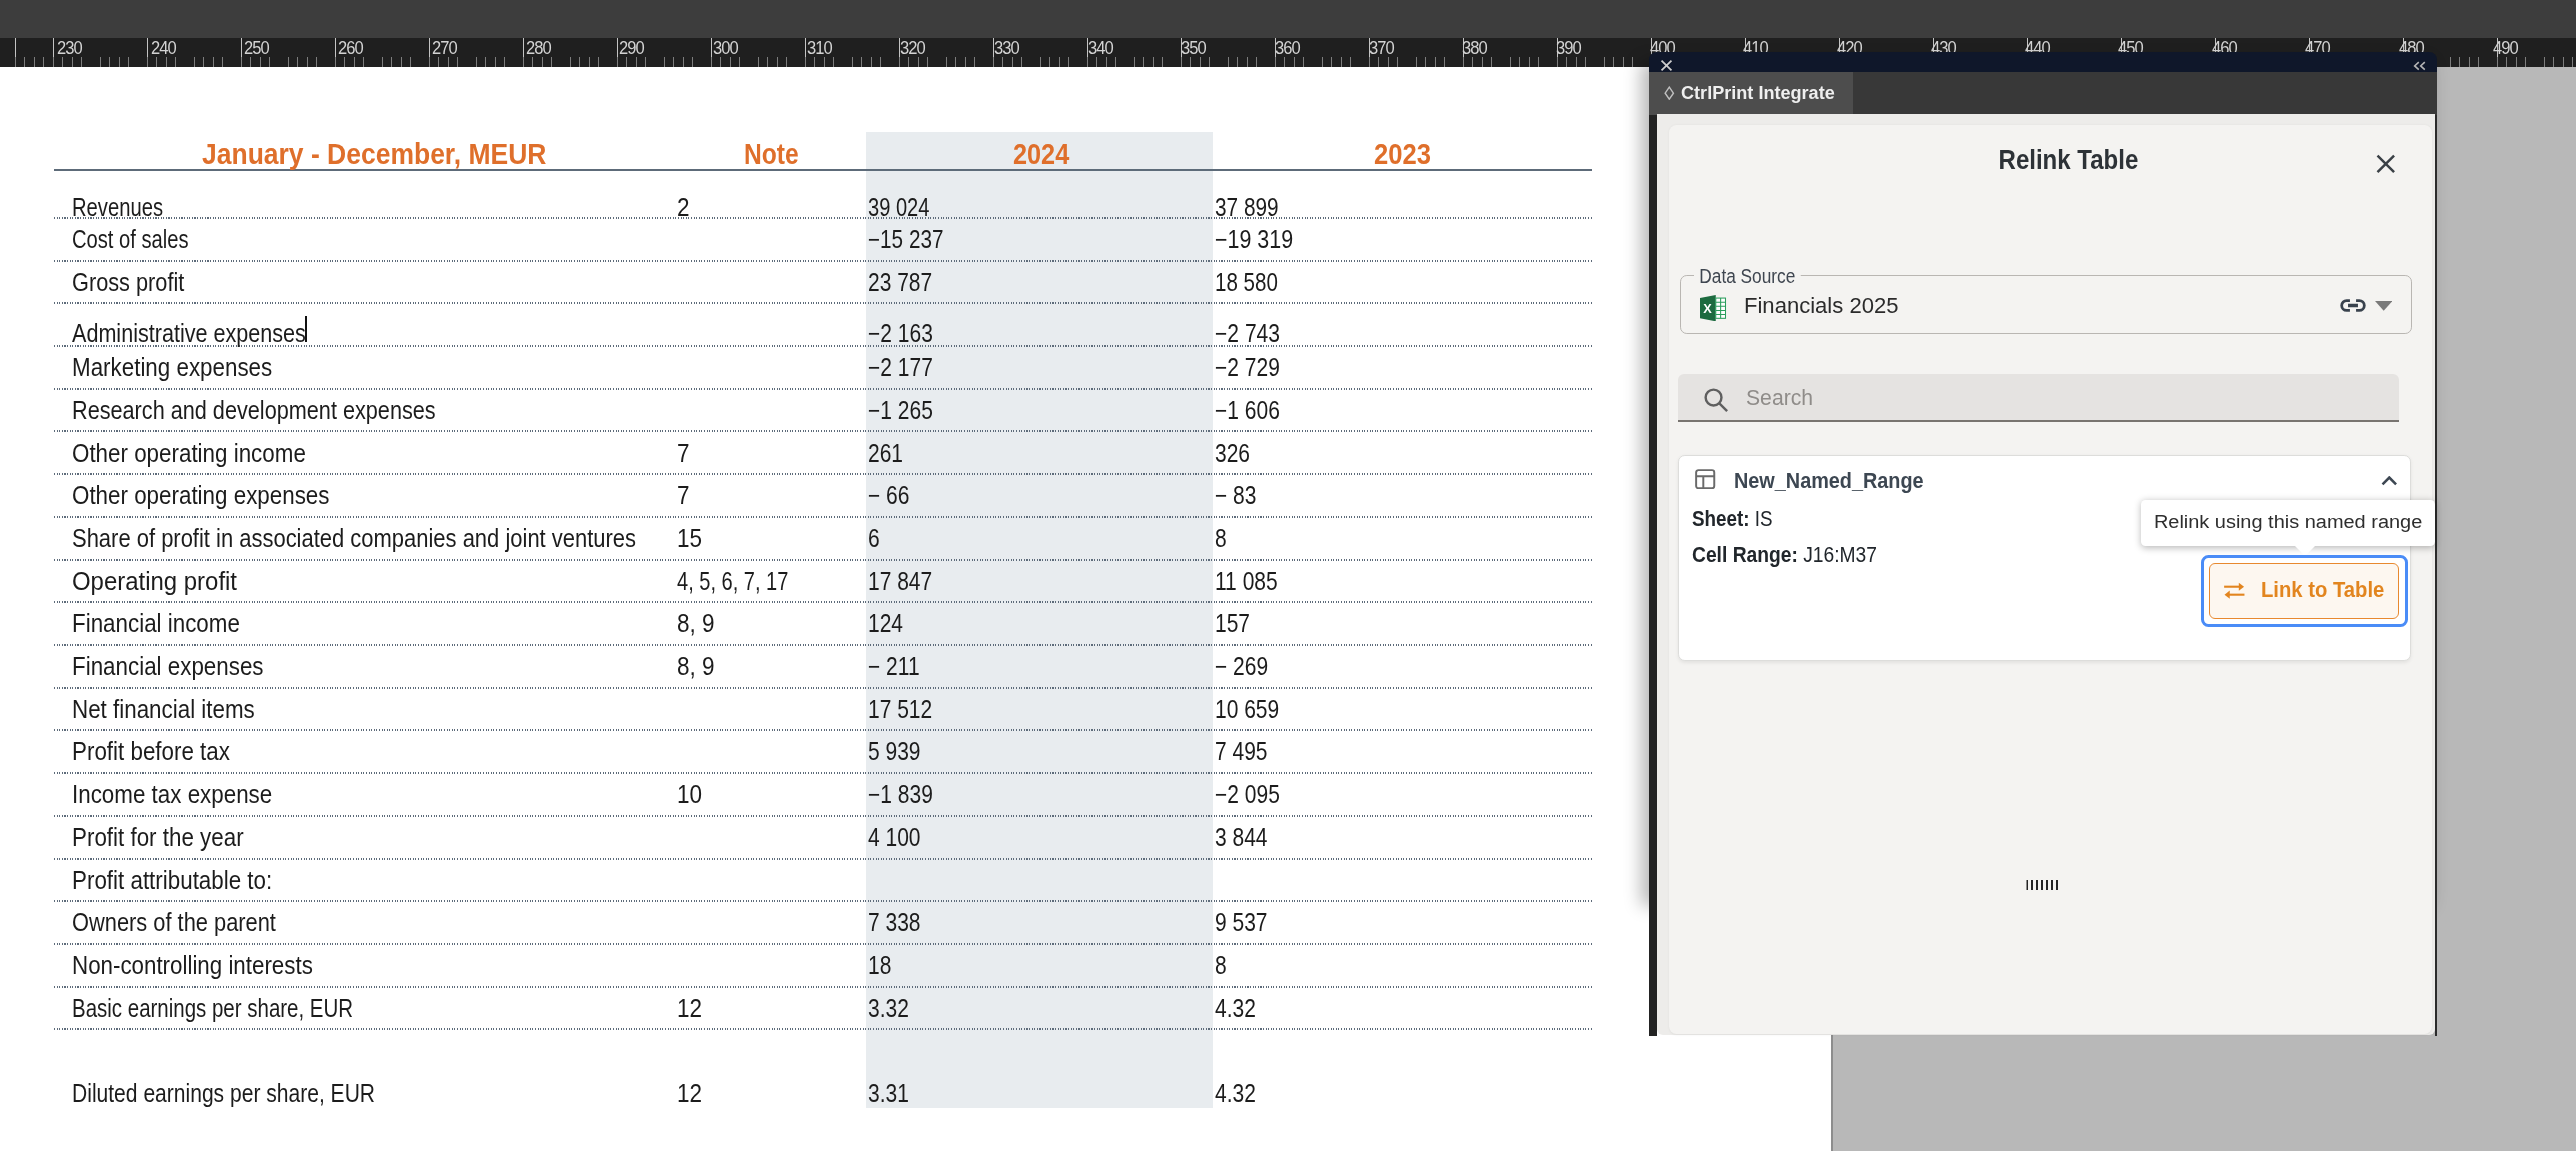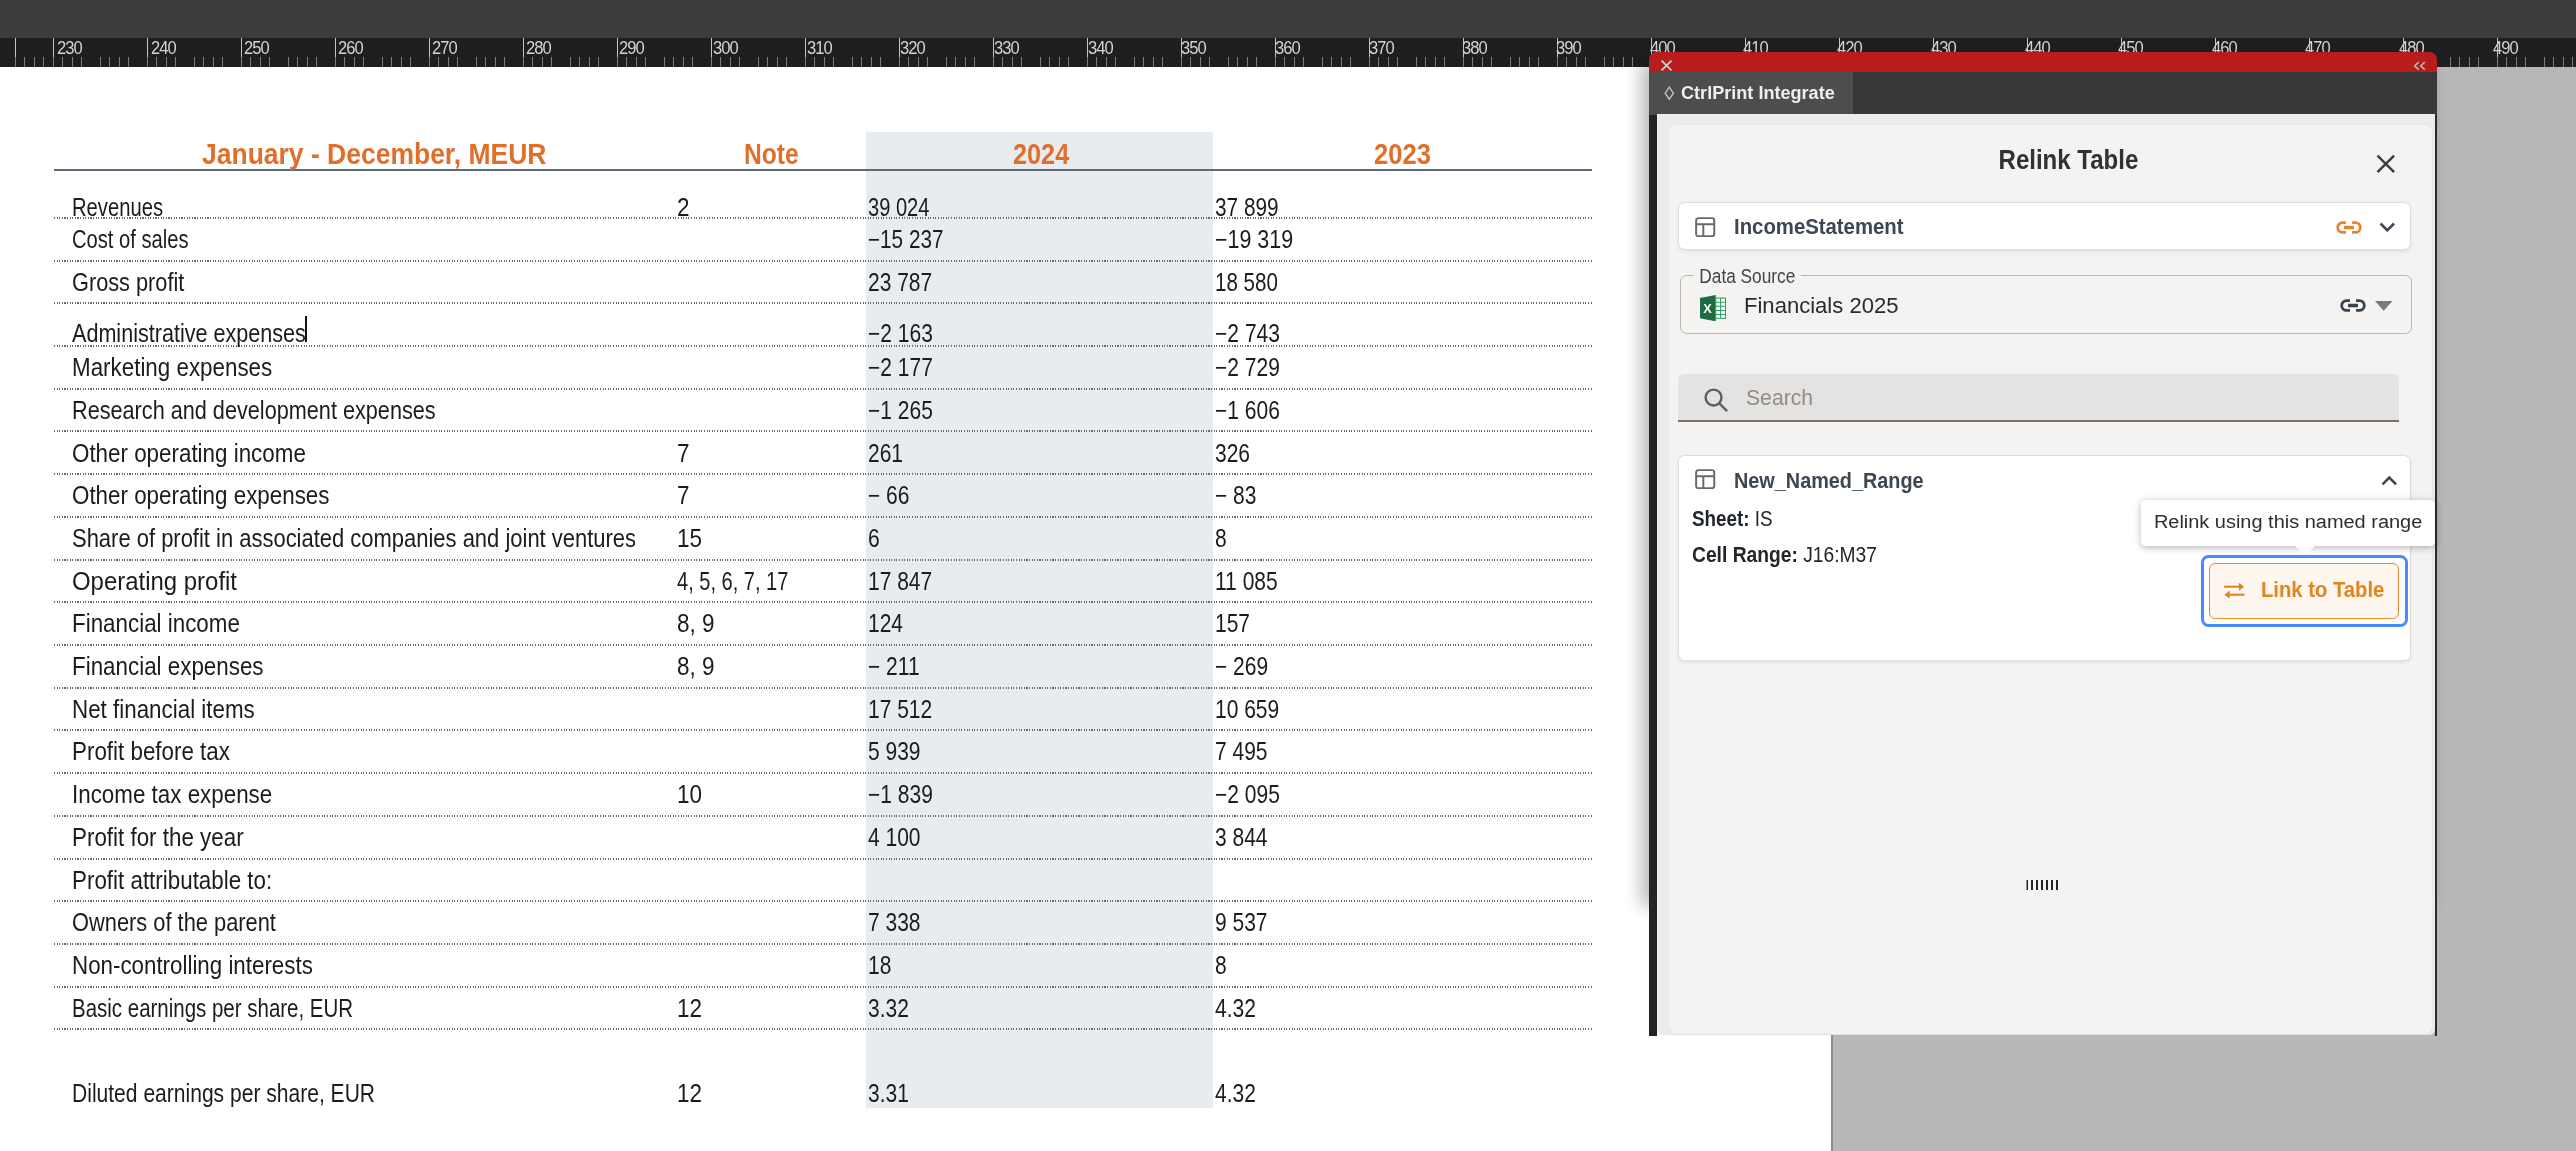--- a/index.html
+++ b/index.html
@@ -26,21 +26,21 @@
   .thead { position:absolute; top:133px; height:42px; line-height:42px; font-weight:700; font-size:30px;
      color:#df6f2b; white-space:pre; transform-origin:left center; }
   .trow { position:absolute; left:0; top:0; width:1831px; height:43px; font-size:25px; color:#1c1c1c; }
   .trow span { position:absolute; top:0; height:43px; line-height:43px; white-space:pre; transform-origin:left center; }
   .lbl  { left:72px; }
   .note { left:677px; }
   .v24  { left:868px; }
   .v23  { left:1215px; }
   #caret { position:absolute; left:305px; top:316px; width:2.4px; height:26.4px; background:#111; }
 
-  #panel { position:absolute; left:1649px; top:52px; width:788px; height:845px; background:#b91c1c;
+  #panel { position:absolute; left:1649px; top:52px; width:788px; height:845px; background:#0f172a;
            border-radius:7.5px 7.5px 3.8px 3.8px; box-shadow:-7.5px 9px 16.6px rgba(0,0,0,.28); }
   .px { position:absolute; }
   #tabrow { position:absolute; left:0; top:19.6px; width:100%; height:43px; background:#383838; }
   #tab { position:absolute; left:0; top:0; width:204px; height:43px; background:#4d4d4d; }
   #tabtext { position:absolute; left:32px; top:10.6px; height:22.6px; line-height:22.6px; font-size:18px; font-weight:700;
      color:#efefef; transform-origin:left center; transform:scaleX(1.0049); }
   #pleft { position:absolute; left:0; top:63px; width:8.3px; height:921px; background:#232323; }
   #pright { position:absolute; right:0; top:63px; width:2.3px; height:921px; background:#2b2b2b; }
   #pcontent { position:absolute; left:8.3px; top:62px; width:778px; height:921px; background:#edecea;
      border-radius:0 0 6px 6px; }
@@ -273,39 +273,20 @@
     </div>
     <div id="pleft"></div>
     <div id="pright"></div>
     <div id="pcontent">
       <div id="pdialog"></div>
       <div id="ptitle"><span>Relink Table</span></div>
       <svg style="position:absolute;left:719px;top:40px" width="19.6" height="19.6" viewBox="0 0 26 26">
         <path d="M2 2 L24 24 M24 2 L2 24" stroke="#3a4046" stroke-width="3.3"></path>
       </svg>
 
-      <div class="card" id="card1">
-        <svg style="position:absolute;left:16px;top:13.6px" width="20.4" height="20.4" viewBox="0 0 27 27">
-          <g stroke="#6a6a6a" stroke-width="2.6" fill="none">
-            <rect x="1.5" y="1.5" width="24" height="24" rx="3"></rect>
-            <path d="M1.5 9.5 H25.5 M11 9.5 V25.5"></path>
-          </g>
-        </svg>
-        <div class="cname" id="cname1" style="top:10.6px;transform:scaleX(0.9000);">IncomeStatement</div>
-        <svg style="position:absolute;left:657px;top:18px" width="26" height="13" viewBox="0 0 34 17">
-          <g stroke="#e8832a" fill="none">
-            <path stroke-width="3.6" d="M13 2 H8.7 a6.5 6.5 0 0 0 0 13 H13"></path>
-            <path stroke-width="3.6" d="M21 2 H25.3 a6.5 6.5 0 0 1 0 13 H21"></path>
-            <path stroke-width="4.6" d="M10.5 8.5 H23.5"></path>
-          </g>
-        </svg>
-        <svg style="position:absolute;left:700px;top:19px" width="16.6" height="9.8" viewBox="0 0 22 13">
-          <path d="M2 2 L11 11 L20 2" stroke="#3d4752" stroke-width="3.4" fill="none"></path>
-        </svg>
-      </div>
 
       <div id="fieldset">
         <div id="fslabel">Data Source</div>
         <svg style="position:absolute;left:19.6px;top:19px" width="27" height="26.4" viewBox="0 0 36 35">
           <path d="M0 4 L21 0 V35 L0 31 Z" fill="#1d6b40"></path>
           <rect x="21" y="4" width="13" height="27" fill="#ffffff" stroke="#2a9d5c" stroke-width="1.4"></rect>
           <path d="M21 9.5 h13 M21 15 h13 M21 20.5 h13 M21 26 h13 M27.5 4 v27" stroke="#2a9d5c" stroke-width="1.4"></path>
           <text x="10" y="24" font-size="17" font-weight="bold" fill="#fff" text-anchor="middle" font-family="Liberation Sans">X</text>
         </svg>
         <div id="fstext">Financials 2025</div>

